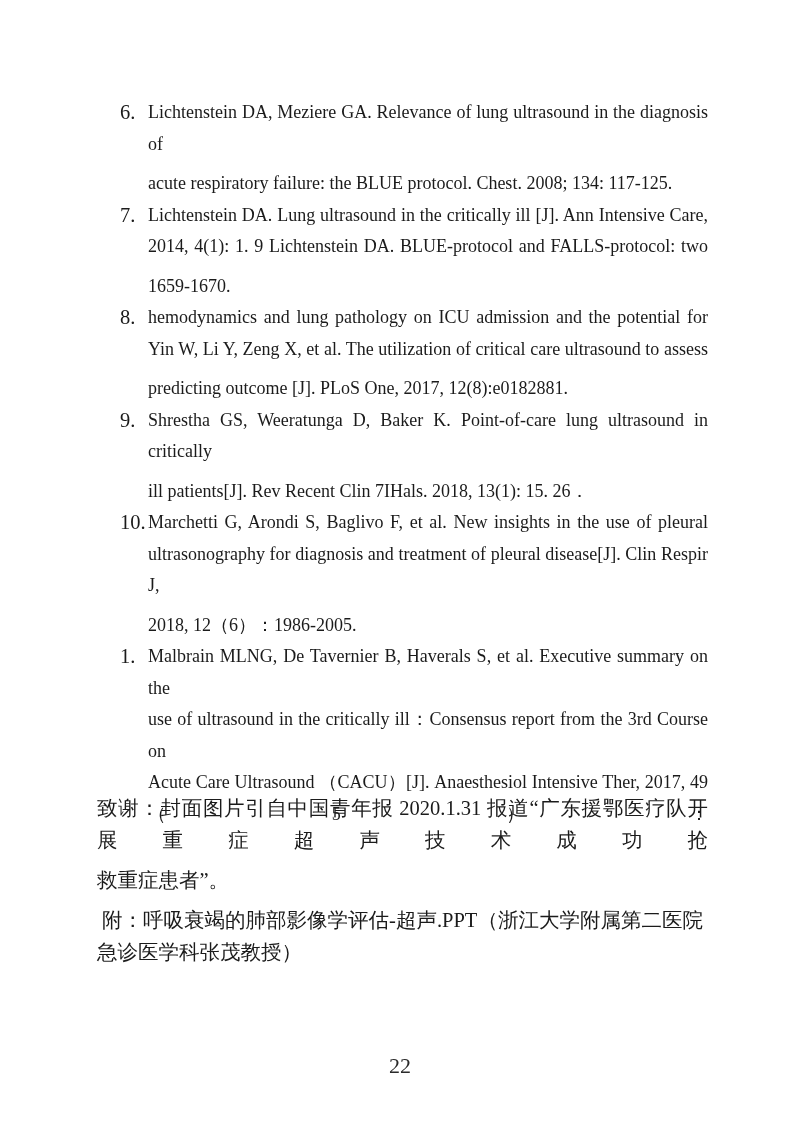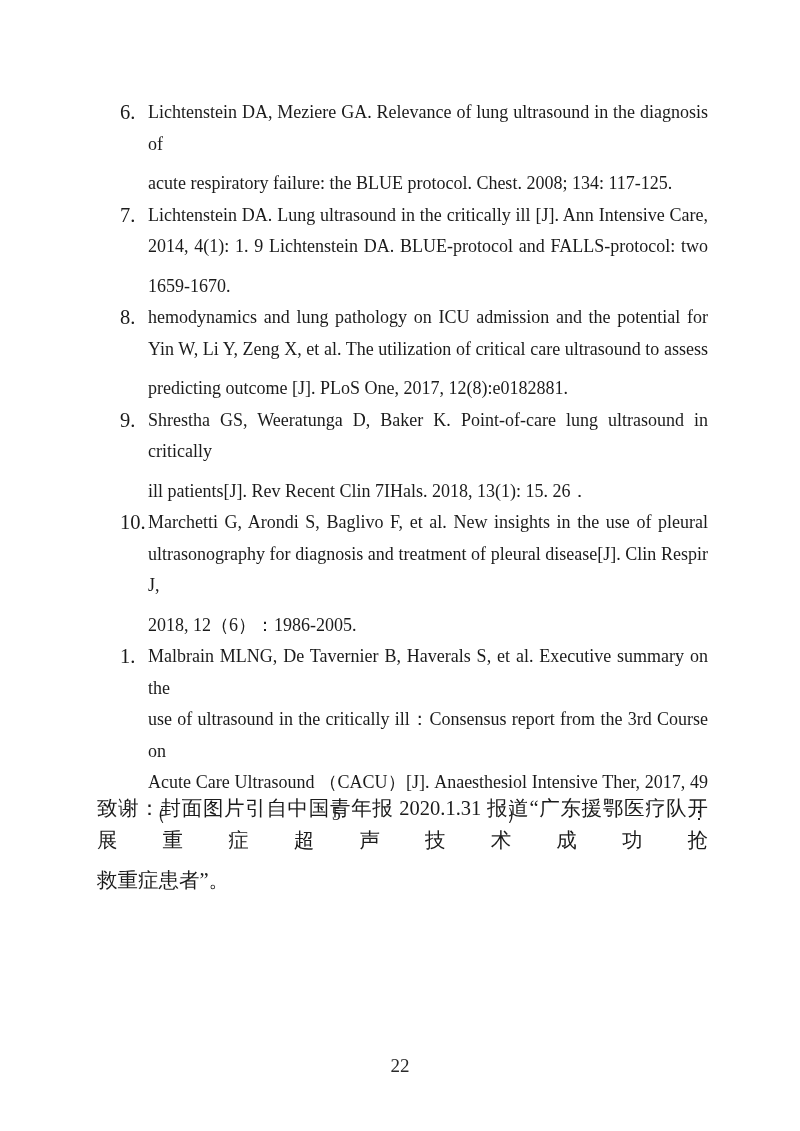--- a/index.html
+++ b/index.html
@@ -42,21 +42,21 @@
     left: 97px;
     width: 611px;
   }
   .ack .ln { font-size: 20.5px; line-height: 32px; }
   .footer {
     position: absolute;
     top: 1054px;
     left: 0;
     width: 100%;
     text-align: center;
-    font-size: 19px;
+    font-size: 22px;
     line-height: 24px;
     color: #2a2a2a;
   }
 </style>
 </head>
 <body>
 
 <div class="page">
 
   <div class="references">
@@ -111,17 +111,18 @@
         <div class="ln">use of ultrasound in the critically ill：Consensus report from the 3rd Course on</div>
         <div class="ln">Acute Care Ultrasound （CACU）[J]. Anaesthesiol Intensive Ther, 2017, 49（5）：</div>
       </div>
     </div>
 
   </div>
 
   <div class="ack">
     <div class="ln">致谢：封面图片引自中国青年报 2020.1.31 报道“广东援鄂医疗队开展重症超声技术成功抢</div>
     <div class="ln last">救重症患者”。</div>
+    <div class="ln last">附：呼吸衰竭的肺部影像学评估-超声.PPT（浙江大学附属第二医院急诊医学科张茂教授）</div>
   </div>
 
   <div class="footer">22</div>
 
 </div>
 
 </body></html>

